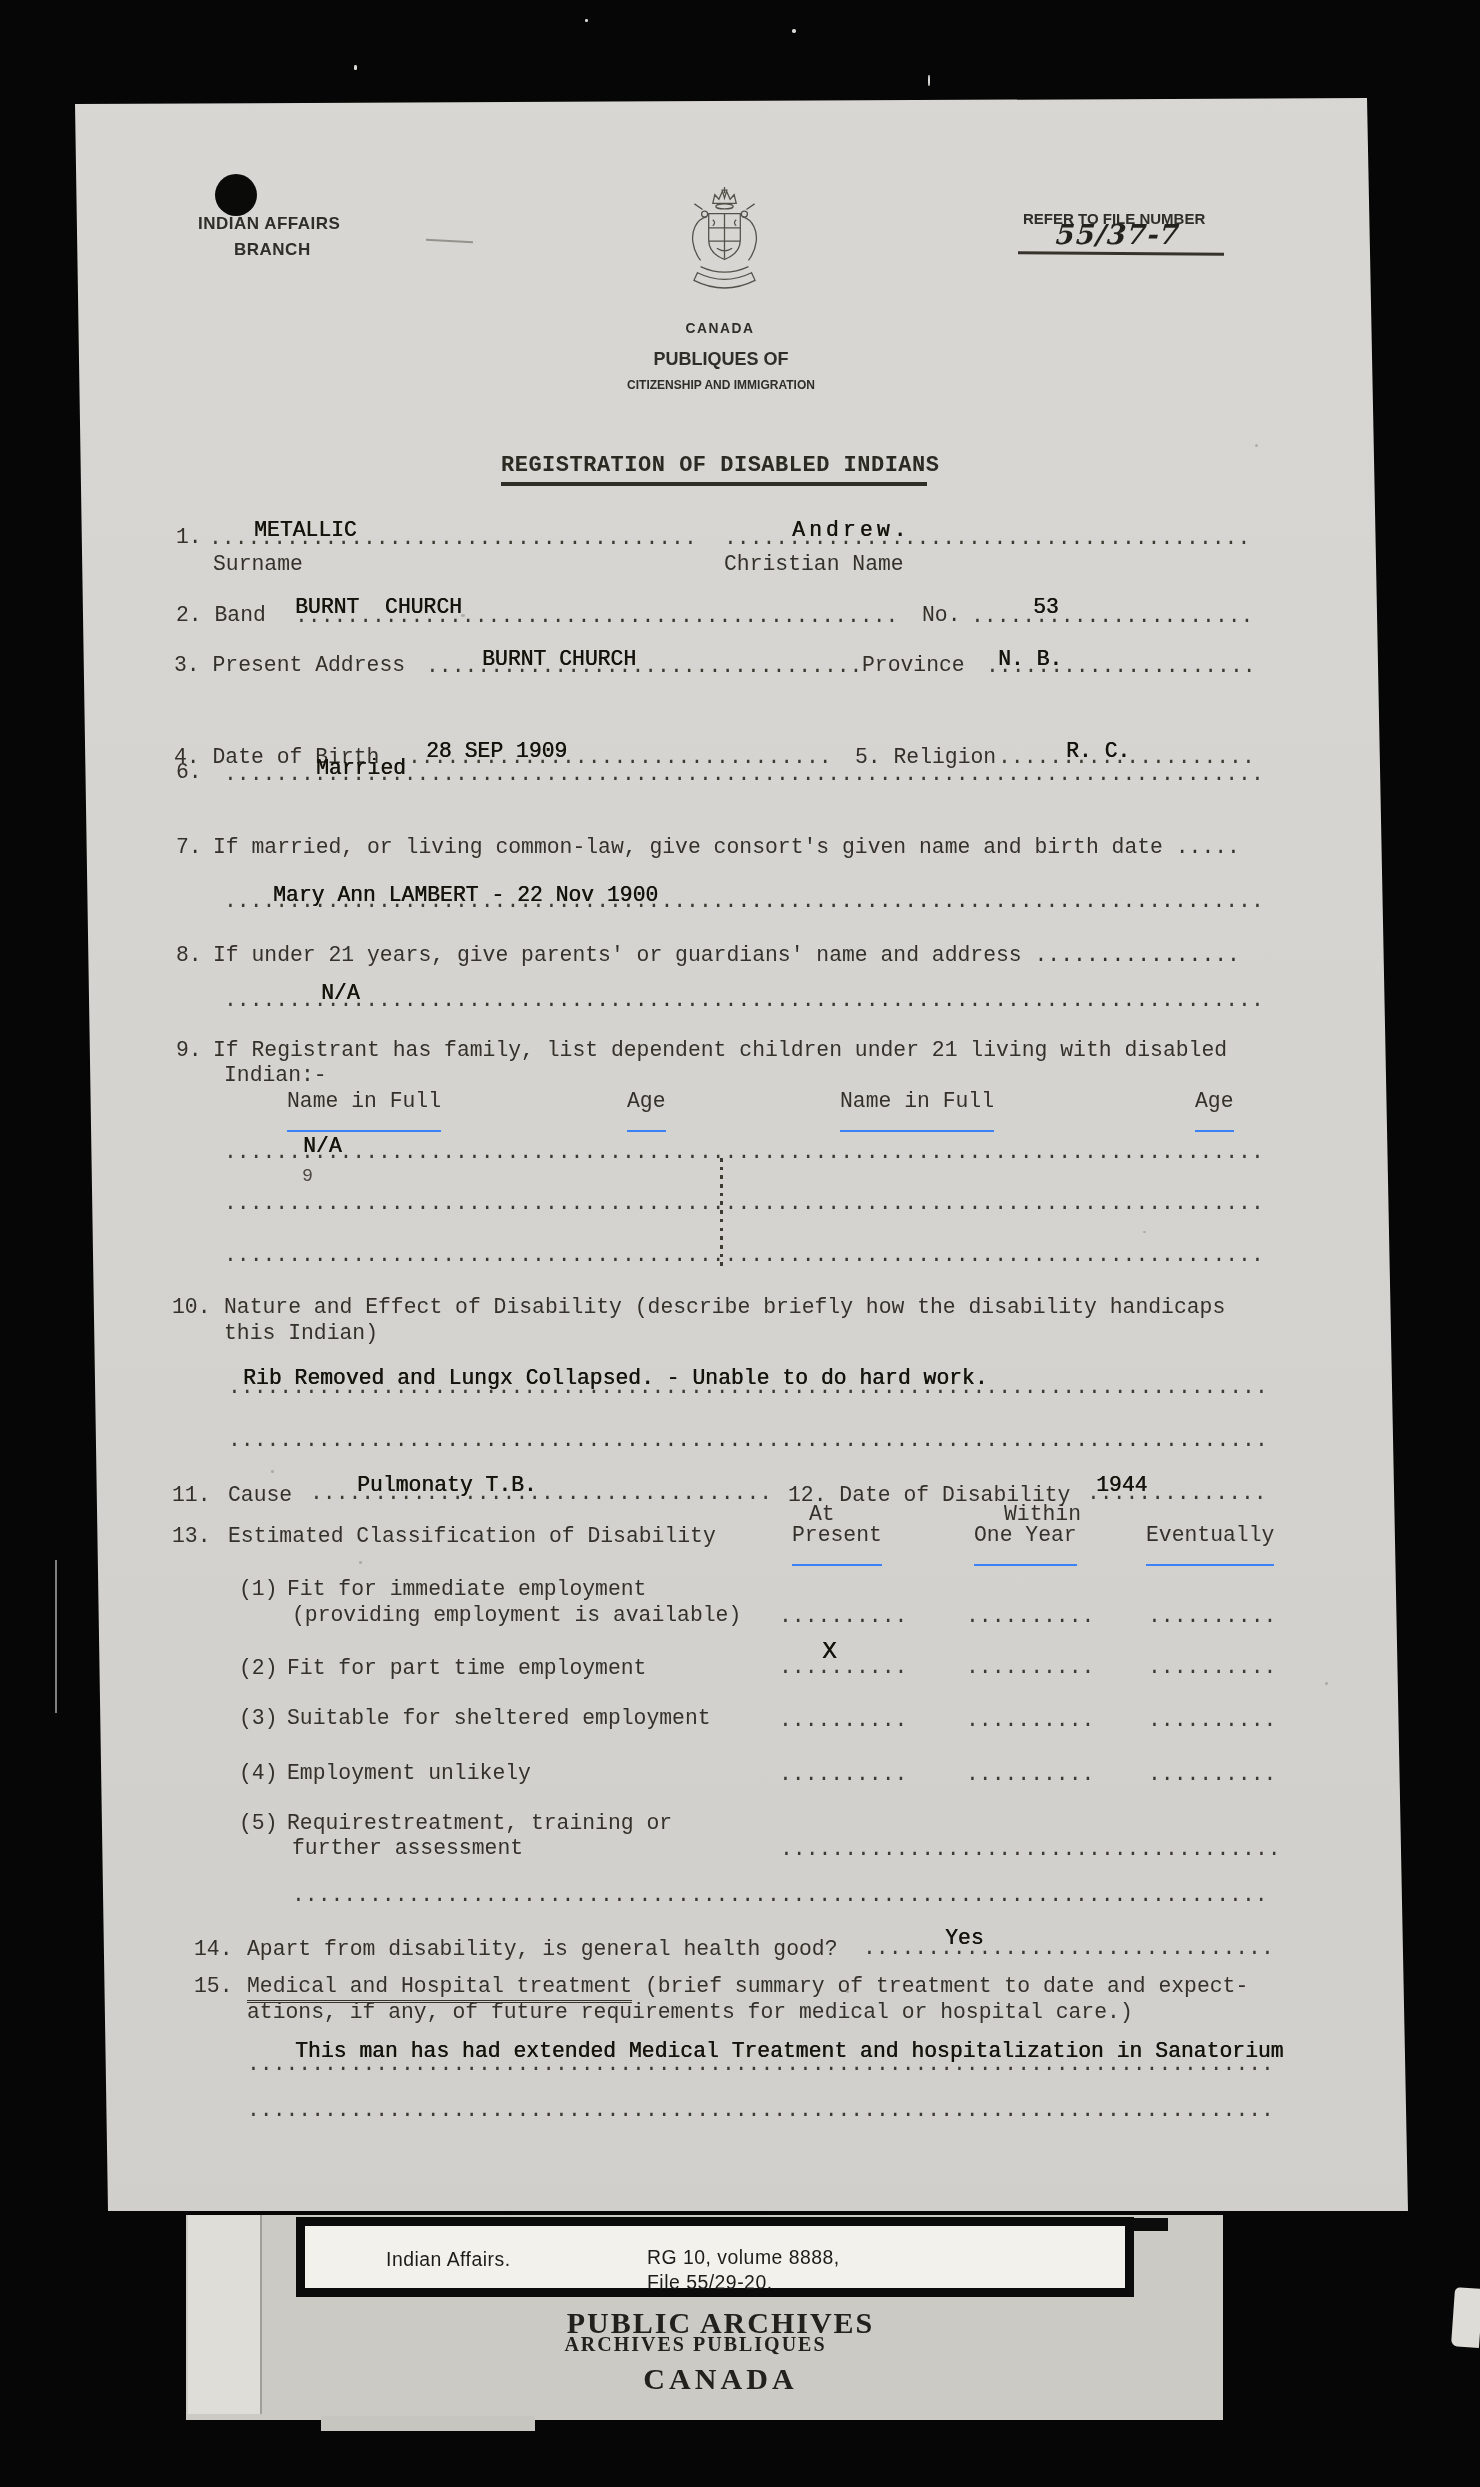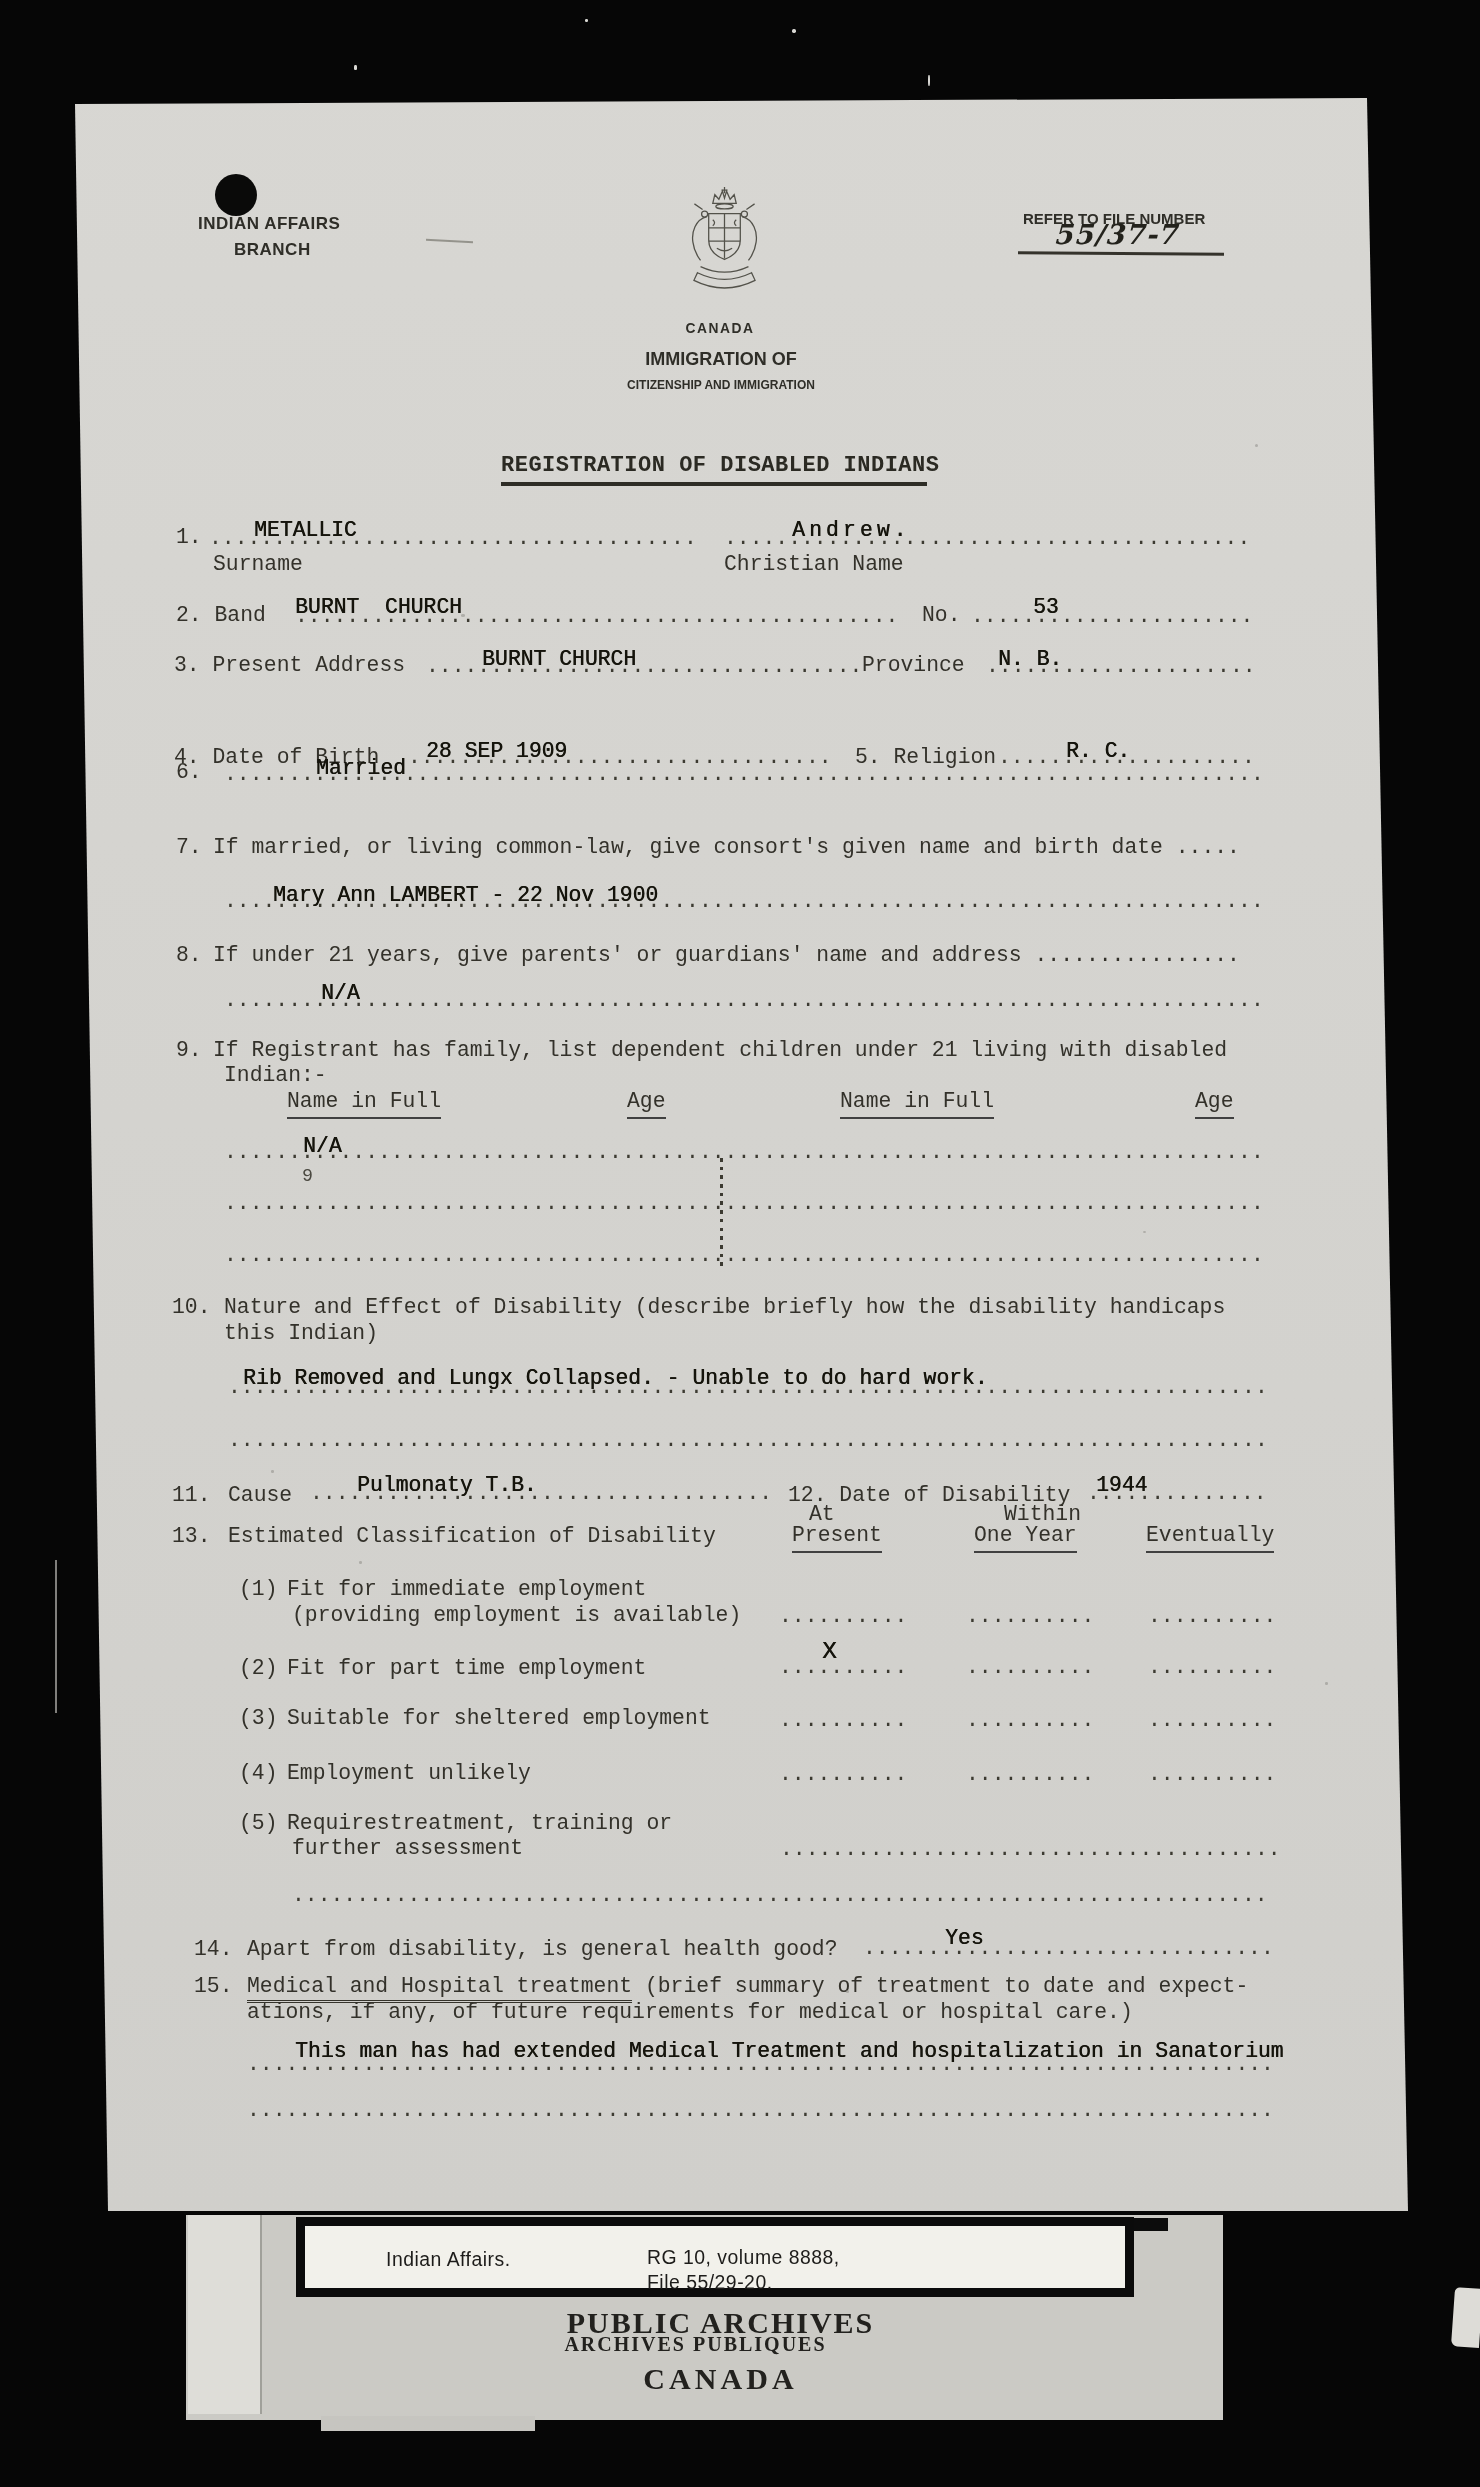--- a/index.html
+++ b/index.html
@@ -6,21 +6,21 @@
   #canvas{position:relative;width:1480px;height:2487px;background:#060606;overflow:hidden;
           font-family:"Liberation Mono","DejaVu Sans Mono",monospace;}
   .abs{position:absolute;}
   .paper{position:absolute;inset:0;background:linear-gradient(180deg,#d8d7d3 0%,#d4d3cf 45%,#cfcecA 100%);
          clip-path:polygon(75px 104px,1367px 98px,1408px 2211px,108px 2211px);
          box-shadow:inset 0 0 61px rgba(0,0,0,.12);}
   .mono{font-size:21.4px;line-height:24.5px;color:#33312a;white-space:pre;}
   .typed{font-weight:400;color:#15140c;text-shadow:0.5px 0 0 currentColor;}
   .dots{font-size:21.4px;line-height:24.5px;color:#3c3a31;letter-spacing:0;white-space:pre;}
   .print{font-family:"Liberation Sans","DejaVu Sans",sans-serif;font-weight:700;color:#2f2e28;white-space:pre;}
-  .u-col{border-bottom:2px solid #404040;padding-bottom:3px;}
+  .u-col{border-bottom:2px solid #3b82f6;padding-bottom:16px;}
   .u2{border-bottom:3.6px double #35332b;padding-bottom:2px;}
   .title{font-size:22px;font-weight:700;color:#2b2a23;text-align:center;letter-spacing:0.5px;
          border-bottom:4.6px solid #2e2d26;padding-bottom:4.1px;white-space:pre;}
   .hand{font-family:"DejaVu Serif",serif;font-style:italic;font-weight:700;font-size:27.5px;color:#23221c;
         transform:skewX(-4deg);letter-spacing:1px;}
   .serifstamp{font-family:"Liberation Serif","DejaVu Serif",serif;font-weight:700;color:#22211e;text-align:center;white-space:pre;}
   .cardtext{font-family:"Liberation Sans","DejaVu Sans",sans-serif;font-size:19.4px;color:#1d1c1a;letter-spacing:0.5px;white-space:pre;}
   .divider-v{background:repeating-linear-gradient(to bottom,#3c3a31 0 3.6px,transparent 3.6px 8.7px);}
   .speck{background:#8f8e88;border-radius:50%;opacity:.55;}
   .wspeck{background:#d9d8d4;border-radius:40%;}
@@ -60,21 +60,21 @@
       <path d="M52 50 l-16 -11 M138 50 l16 -11"></path>
       <path d="M64 58 h62 v52 q0 26 -31 38 q-31 -12 -31 -38 z"></path>
       <path d="M95 58 v88 M64 86 h62 M64 112 h62"></path>
       <path d="M72 70 q7 6 0 12 M118 70 q-7 6 0 12 M80 126 q15 10 30 0"></path>
       <path d="M48 162 q47 22 94 0"></path>
       <path d="M42 174 q53 26 106 0 l7 15 q-60 30 -120 0 z"></path>
     </svg>
   </div>
 
   <div class="abs print" style="left:679px;top:321px;width:82px;text-align:center;font-size:13.8px;letter-spacing:1.5px">CANADA</div>
-  <div class="abs print" style="left:642px;top:349px;width:158px;text-align:center;font-size:18px">IMMIGRATION OF</div>
+  <div class="abs print" style="left:642px;top:349px;width:158px;text-align:center;font-size:18px">PUBLIQUES OF</div>
   <div class="abs print" style="left:573px;top:378px;width:296px;text-align:center;font-size:12px">CITIZENSHIP AND IMMIGRATION</div>
 
   <div class="abs title" style="left:501px;top:453px;width:426px">REGISTRATION OF DISABLED INDIANS</div>
 
   <div class="abs mono" style="left:176px;top:525px">1.</div>
   <div class="abs mono typed" style="left:254px;top:518px">METALLIC</div>
   <div class="abs mono typed" style="left:792px;top:518px;letter-spacing:4.1px">Andrew.</div>
   <div class="abs dots" style="left:209px;top:526px">......................................</div>
   <div class="abs dots" style="left:724px;top:526px">.........................................</div>
   <div class="abs mono" style="left:213px;top:552px">Surname</div>

